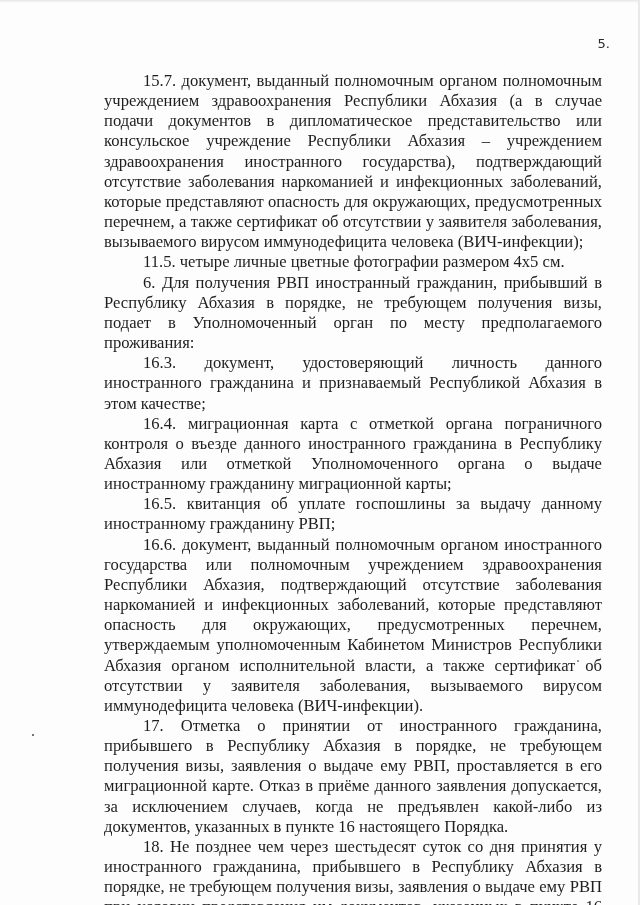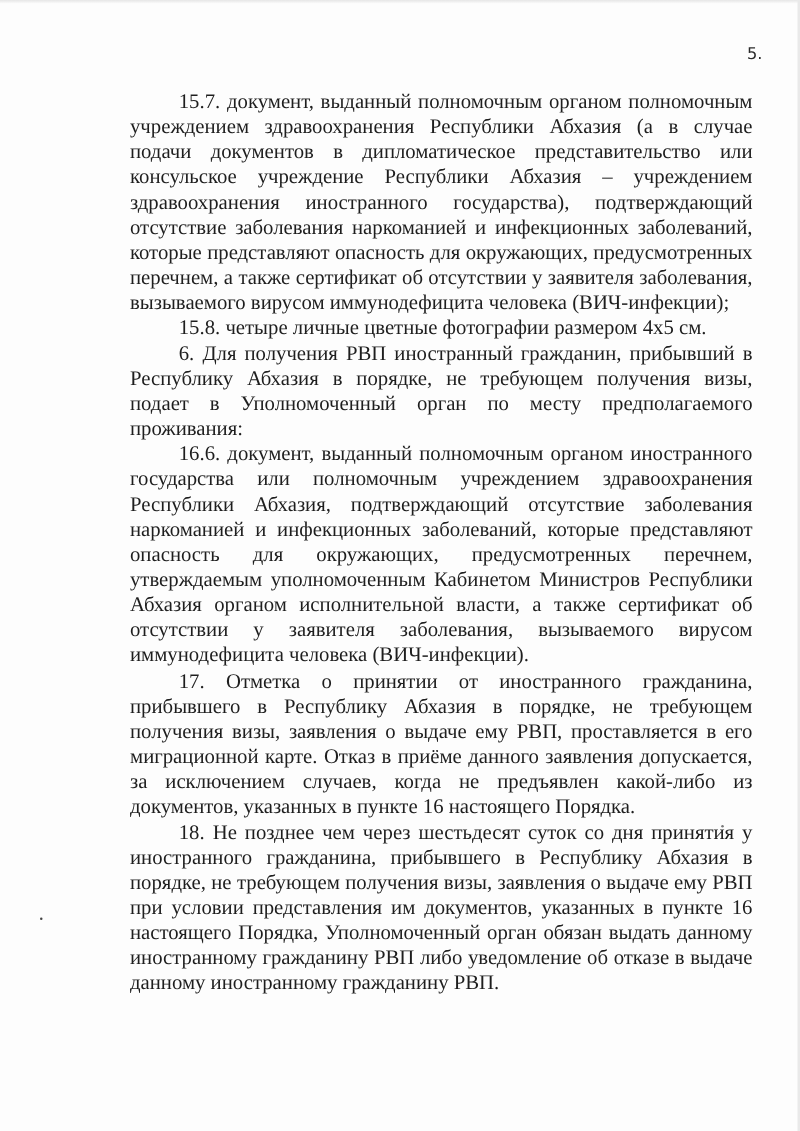--- a/index.html
+++ b/index.html
@@ -60,21 +60,24 @@
 </head>
 <body>
 
 <div class="scan-top"></div>
 <div class="scan-right"></div>
 
 <div class="page-number">5.</div>
 
 <div class="content">
   <p class="para">15.7. документ, выданный полномочным органом полномочным учреждением здравоохранения Республики Абхазия (а в случае подачи документов в дипломатическое представительство или консульское учреж­дение Республики Абхазия – учреждением здравоохранения иностранного государства), подтверждающий отсутствие заболевания наркоманией и инфекционных заболеваний, которые представляют опасность для окру­жающих, предусмотренных перечнем, а также сертификат об отсутствии у заявителя заболевания, вызываемого вирусом иммунодефицита человека (ВИЧ-инфекции);</p>
-  <p class="para">15.8. четыре личные цветные фотографии размером 4х5 см.</p>
+  <p class="para">11.5. четыре личные цветные фотографии размером 4х5 см.</p>
   <p class="para">6. Для получения РВП иностранный гражданин, прибывший в Республику Абхазия в порядке, не требующем получения визы, подает в Уполномоченный орган по месту предполагаемого проживания:</p>
+  <p class="para">16.3. документ, удостоверяющий личность данного иностранного гражданина и признаваемый Республикой Абхазия в этом качестве;</p>
+  <p class="para">16.4. миграционная карта с отметкой органа пограничного контроля о въезде данного иностранного гражданина в Республику Абхазия или отметкой Уполномоченного органа о выдаче иностранному гражданину миграционной карты;</p>
+  <p class="para">16.5. квитанция об уплате госпошлины за выдачу данному иностран­ному гражданину РВП;</p>
   <p class="para">16.6. документ, выданный полномочным органом иностранного госу­дарства или полномочным учреждением здравоохранения Республики Абхазия, подтверждающий отсутствие заболевания наркоманией и инфек­ционных заболеваний, которые представляют опасность для окружающих, предусмотренных перечнем, утверждаемым уполномоченным Кабинетом Министров Республики Абхазия органом исполнительной власти, а также сертификат об отсутствии у заявителя заболевания, вызываемого вирусом иммунодефицита человека (ВИЧ-инфекции).</p>
   <p class="para">17. Отметка о принятии от иностранного гражданина, прибывшего в Республику Абхазия в порядке, не требующем получения визы, заявления о выдаче ему РВП, проставляется в его миграционной карте. Отказ в приёме данного заявления допускается, за исключением случаев, когда не предъявлен какой-либо из документов, указанных в пункте 16 настоящего Порядка.</p>
   <p class="para">18. Не позднее чем через шестьдесят суток со дня принятия у иност­ранного гражданина, прибывшего в Республику Абхазия в порядке, не требующем получения визы, заявления о выдаче ему РВП при условии представления им документов, указанных в пункте 16 настоящего Порядка, Уполномоченный орган обязан выдать данному иностранному гражданину РВП либо уведомление об отказе в выдаче данному иностран­ному гражданину РВП.</p>
 </div>
 
 <div class="stray-mark" style="left:32px; top:734px;"></div>
 <div class="stray-mark" style="left:577px; top:660px; background:#777;"></div>
 
 </body></html>

